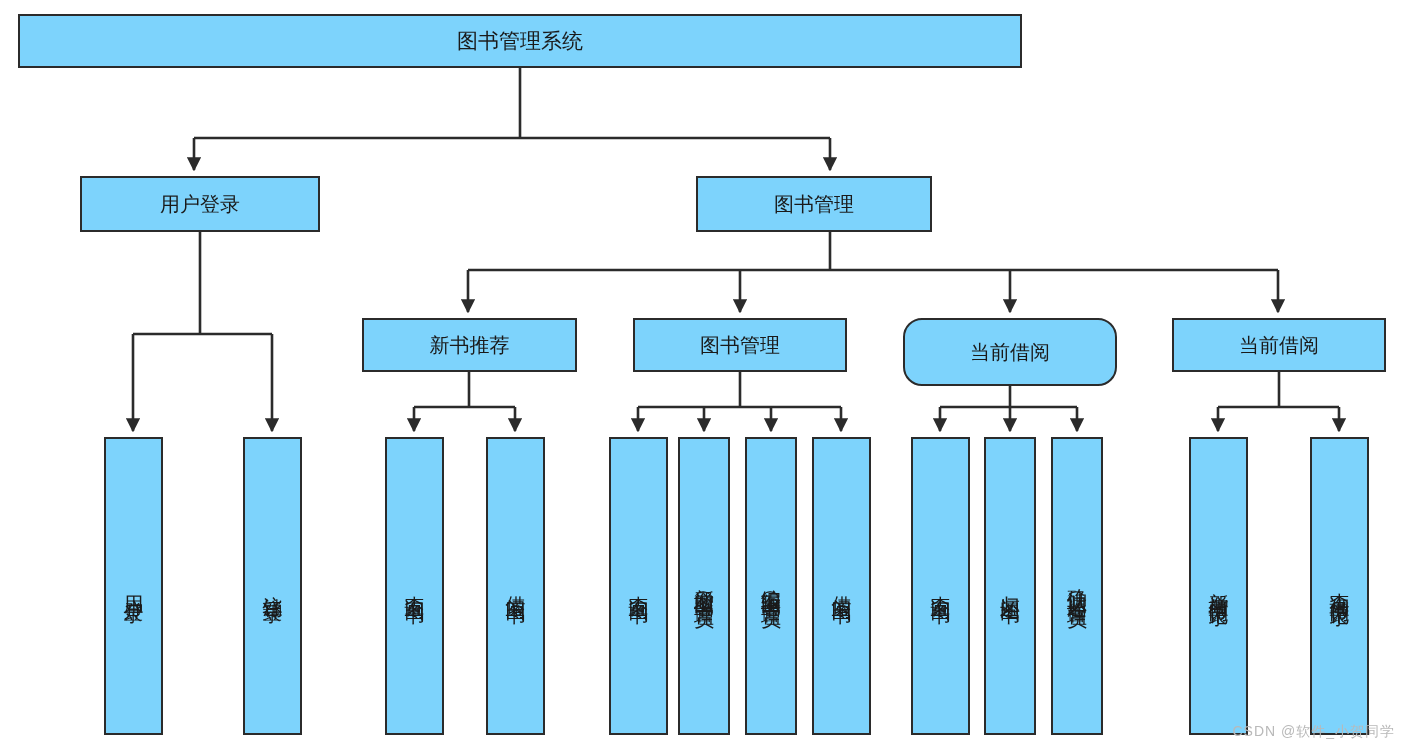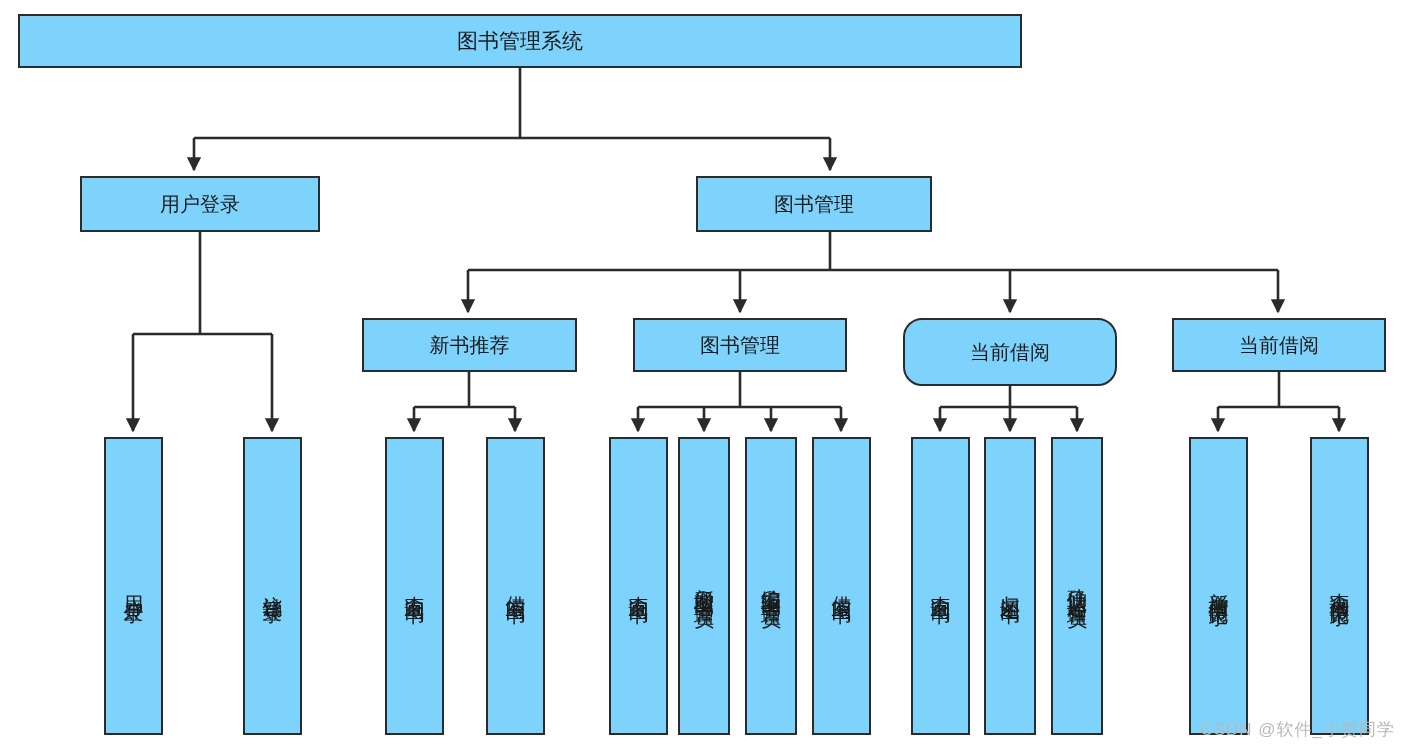--- a/index.html
+++ b/index.html
@@ -50,21 +50,21 @@
     left: 0;
     top: 0;
     width: 1405px;
     height: 747px;
     pointer-events: none;
   }
   .watermark {
     position: absolute;
     right: 10px;
     bottom: 6px;
-    font-size: 17px;
+    font-size: 14px;
     color: #b9b9b9;
     letter-spacing: 1px;
     white-space: nowrap;
   }
 </style>
 </head>
 <body>
 
 <div id="canvas">
 

